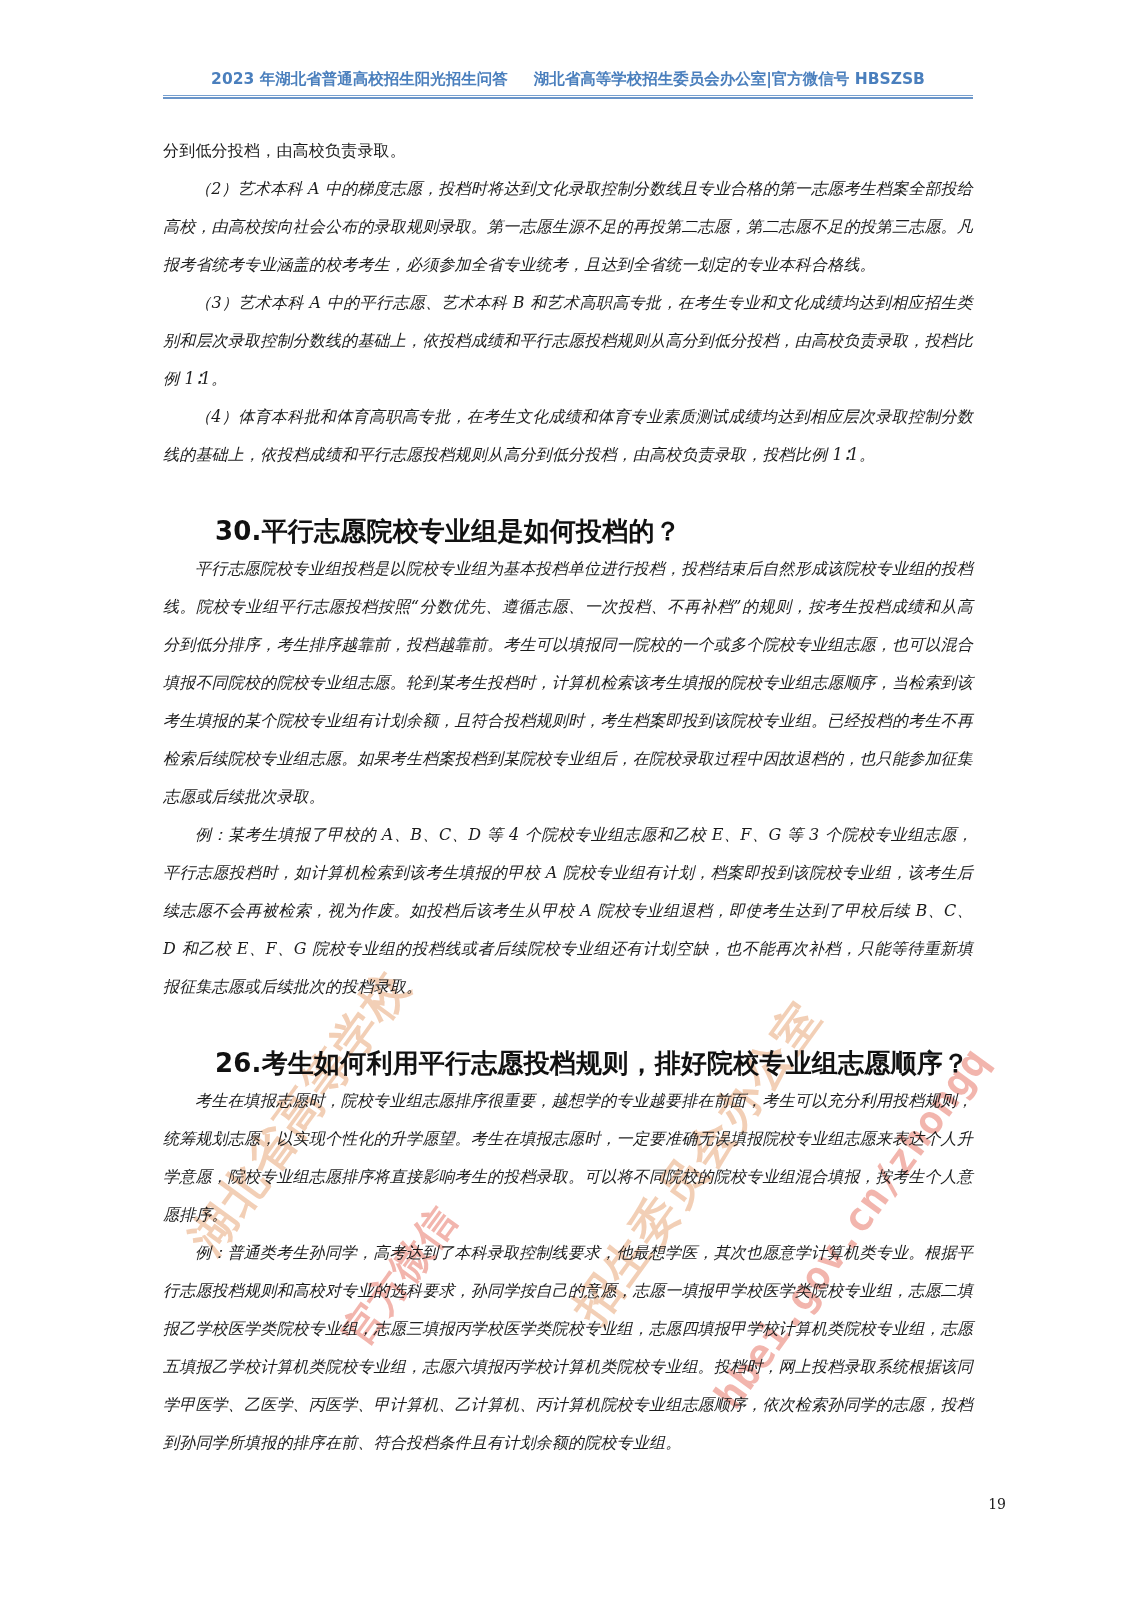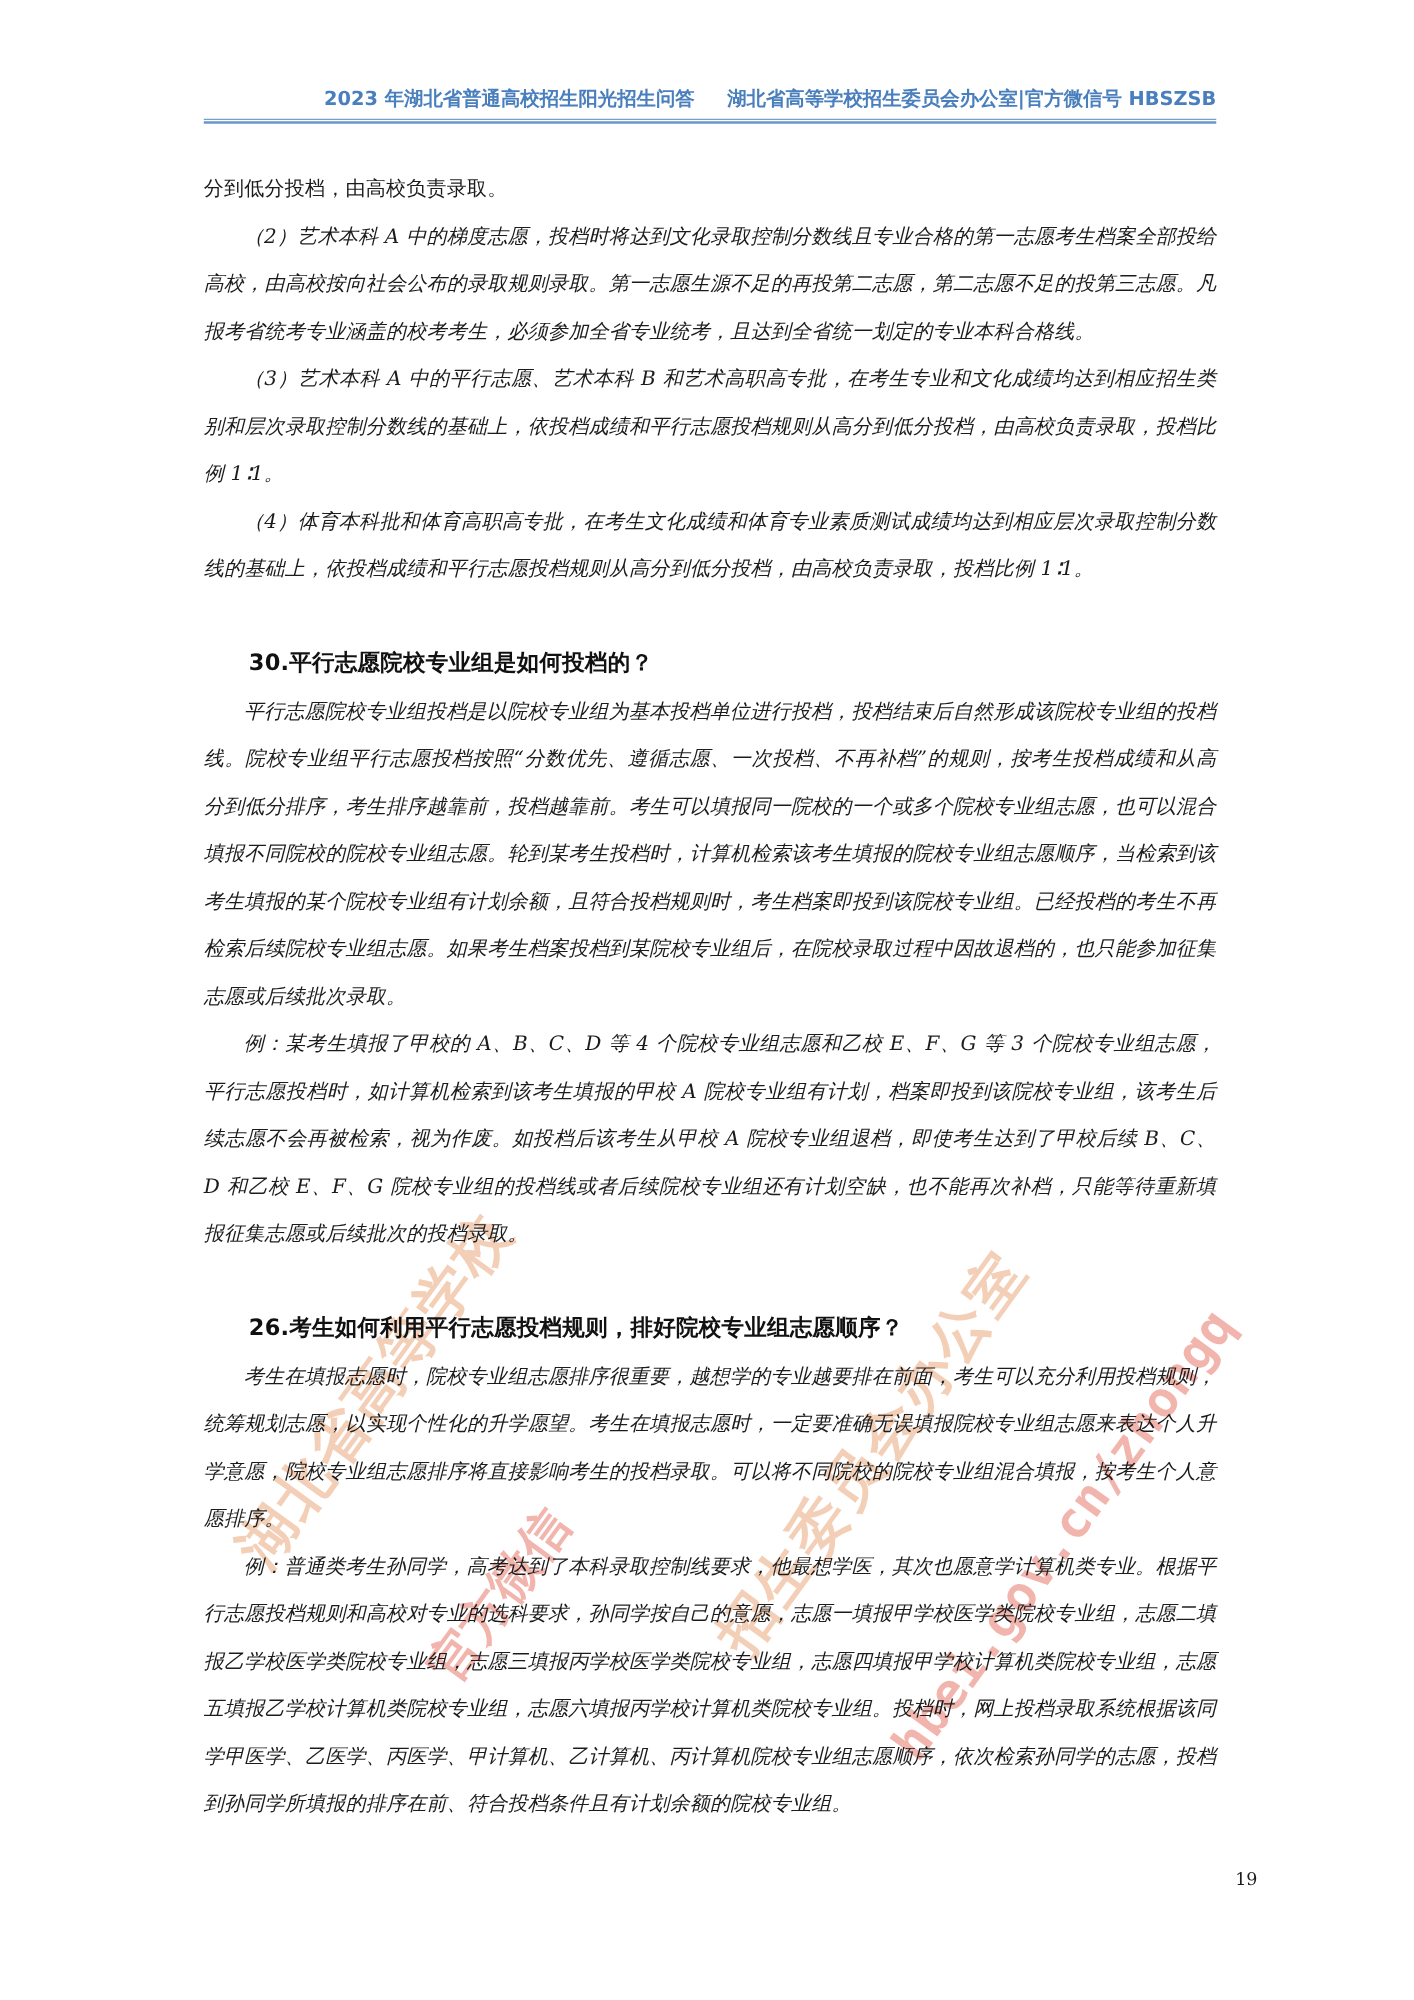--- a/index.html
+++ b/index.html
@@ -60,21 +60,21 @@
     width: 810px;
     z-index: 3;
   }
   .header-text {
     color: #4a7fbd;
     font-family: "DejaVu Sans", "Liberation Sans", sans-serif;
     font-size: 15.5px;
     font-weight: 700;
     line-height: 1.2;
     white-space: nowrap;
-    text-align: right;
+    text-align: center;
   }
   .header-text .seg-gap { display: inline-block; width: 26px; }
   .header-rule-thin {
     margin-top: 6px;
     height: 1px;
     background: #4a7fbd;
     opacity: .75;
   }
   .header-rule-thick {
     margin-top: 1px;
@@ -95,21 +95,21 @@
     font-size: 16px;
     line-height: 38px;
     color: #1b1b1b;
     text-align: justify;
     text-justify: inter-ideograph;
     letter-spacing: .2px;
   }
   p.indent { text-indent: 2em; font-style: italic; }
   p.qhead {
     margin: 0;
-    font-size: 18px;
+    font-size: 26px;
     line-height: 38px;
     font-weight: 700;
     color: #111111;
     text-indent: 2em;
     font-family: "DejaVu Sans", "Liberation Sans", sans-serif;
     letter-spacing: .2px;
   }
   .spacer-lg { height: 38px; }
 
   

